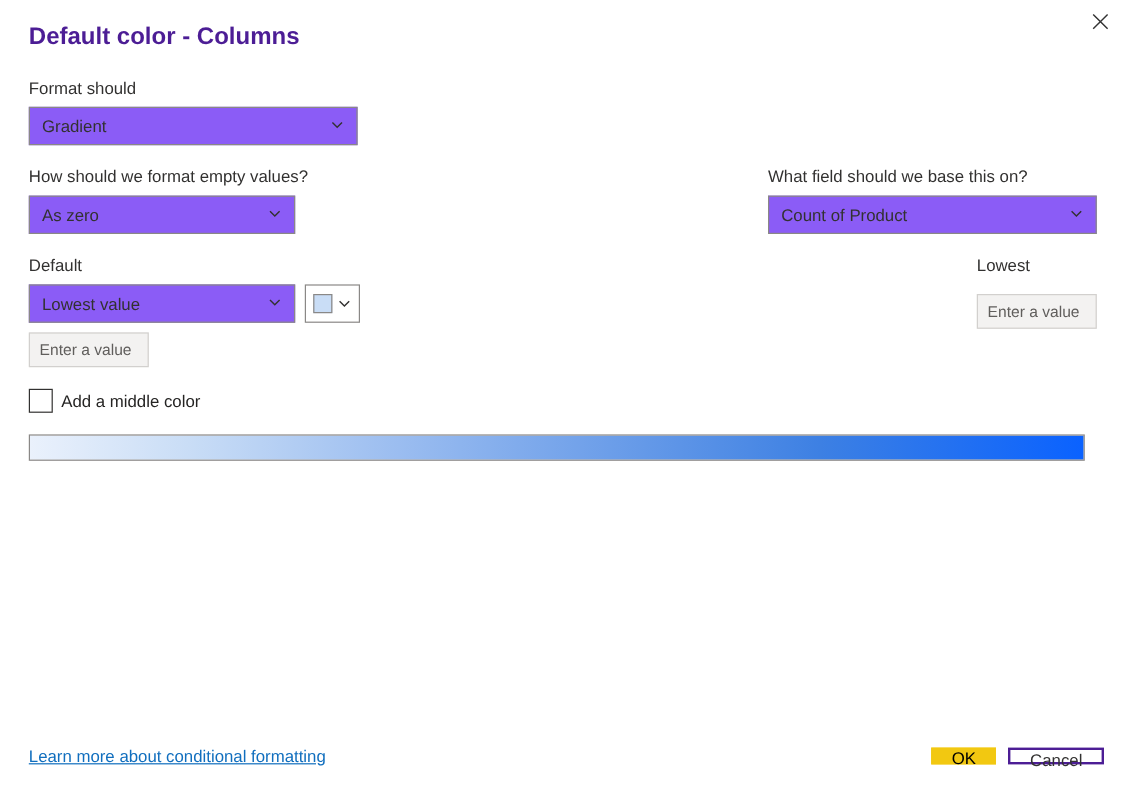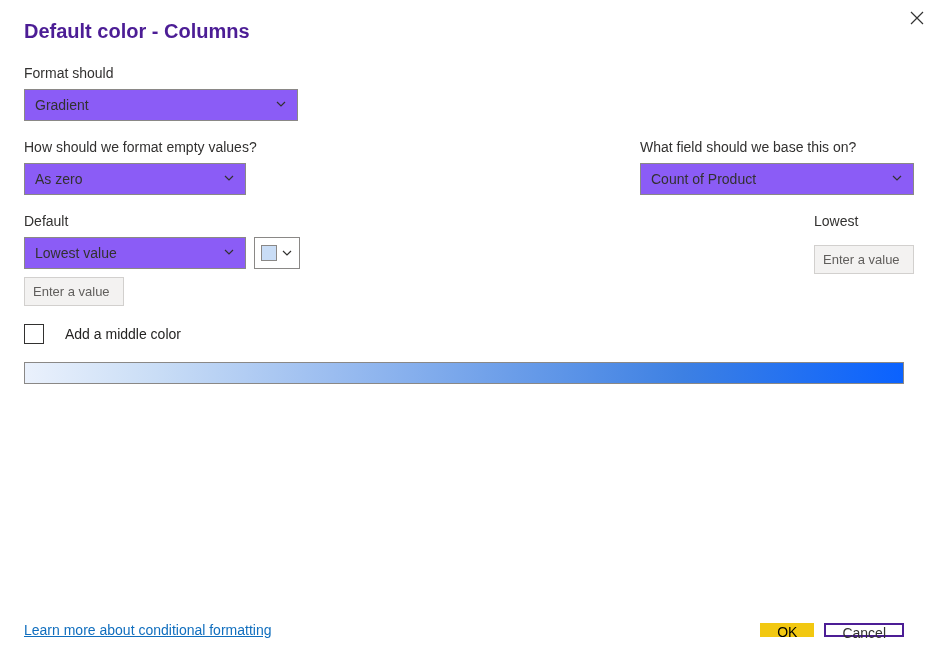--- a/index.html
+++ b/index.html
@@ -21,26 +21,26 @@
 
     .inline-group { display: flex; align-items: flex-start; gap: 8px; }
     .color-picker { width: 46px; height: 32px; border: 1px solid #8a8886; display: flex; align-items: center; justify-content: space-between; padding: 0 6px; cursor: pointer; }
     .swatch { width: 16px; height: 16px; border: 1px solid #8a8886; }
     .swatch.min { background: #c9ddf6; }
     .swatch.max { background: #0a62ff; border-color: #0a62ff; }
 
     .text-input { width: 100px; height: 29px; border: 1px solid #d2d0ce; background: #f3f2f1; padding: 0 8px; font-size: 13px; color: #605e5c; margin-top: 8px; display: flex; align-items: center; }
     .text-input::placeholder { color: #605e5c; }
 
-    .checkbox-row { display: flex; align-items: center; gap: 21px; margin-top: 8px; margin-bottom: 18px; }
+    .checkbox-row { display: flex; align-items: center; gap: 7px; margin-top: 8px; margin-bottom: 18px; }
     .checkbox { width: 20px; height: 20px; border: 1px solid #323130; background: #fff; cursor: pointer; display: inline-block; }
 
     .gradient-bar { width: 880px; height: 22px; border: 1px solid #8a8886; background: linear-gradient(90deg, #eaf1fc 0%, #c9ddf6 15%, #9bbdf0 35%, #6c9ee9 55%, #3d80e3 75%, #0a62ff 100%); }
 
-    .footer { position: absolute; left: 24px; right: 34px; bottom: 20px; display: flex; align-items: center; }
+    .footer { position: absolute; left: 24px; right: 18px; bottom: 20px; display: flex; align-items: center; }
     .learn-link { color: #106ebe; text-decoration: underline; cursor: pointer; font-size: 14px; }
     .btns { margin-left: auto; display: flex; gap: 10px; }
     .btn { min-width: 52px; height: 14px; padding: 0 16px; font-size: 14px; cursor: pointer; border: 1px solid transparent; }
     .btn-primary { background: #f2c811; color: #000; border-color: #f2c811; }
     .btn-secondary { background: #fff; color: #323130; border: 2px solid #4c1d95; }
 
     .field-block { display: flex; flex-direction: column; }
     .min-block .inline-group, .max-block .inline-group { margin-top: 0; align-items: flex-end; }
 
     svg.chev-svg { width: 12px; height: 12px; }

